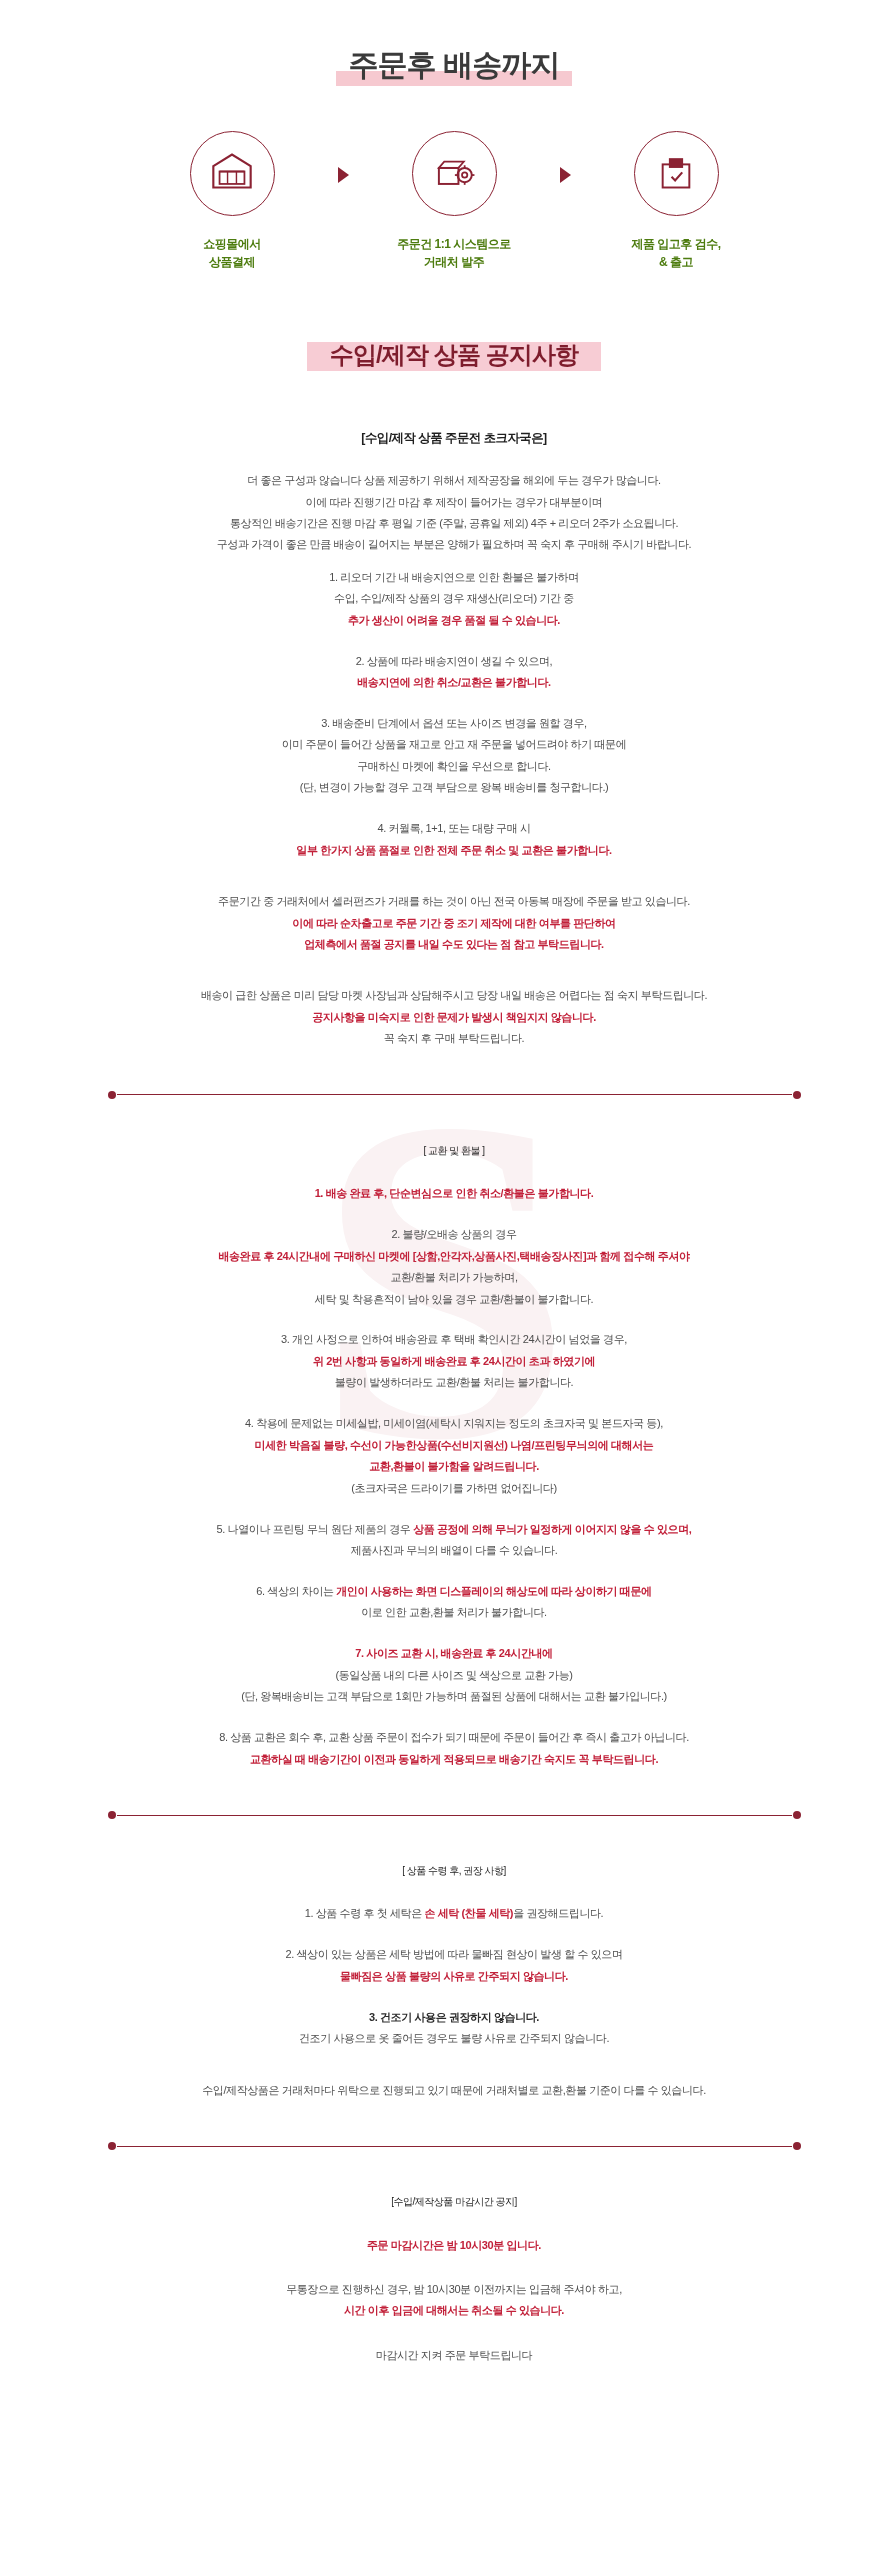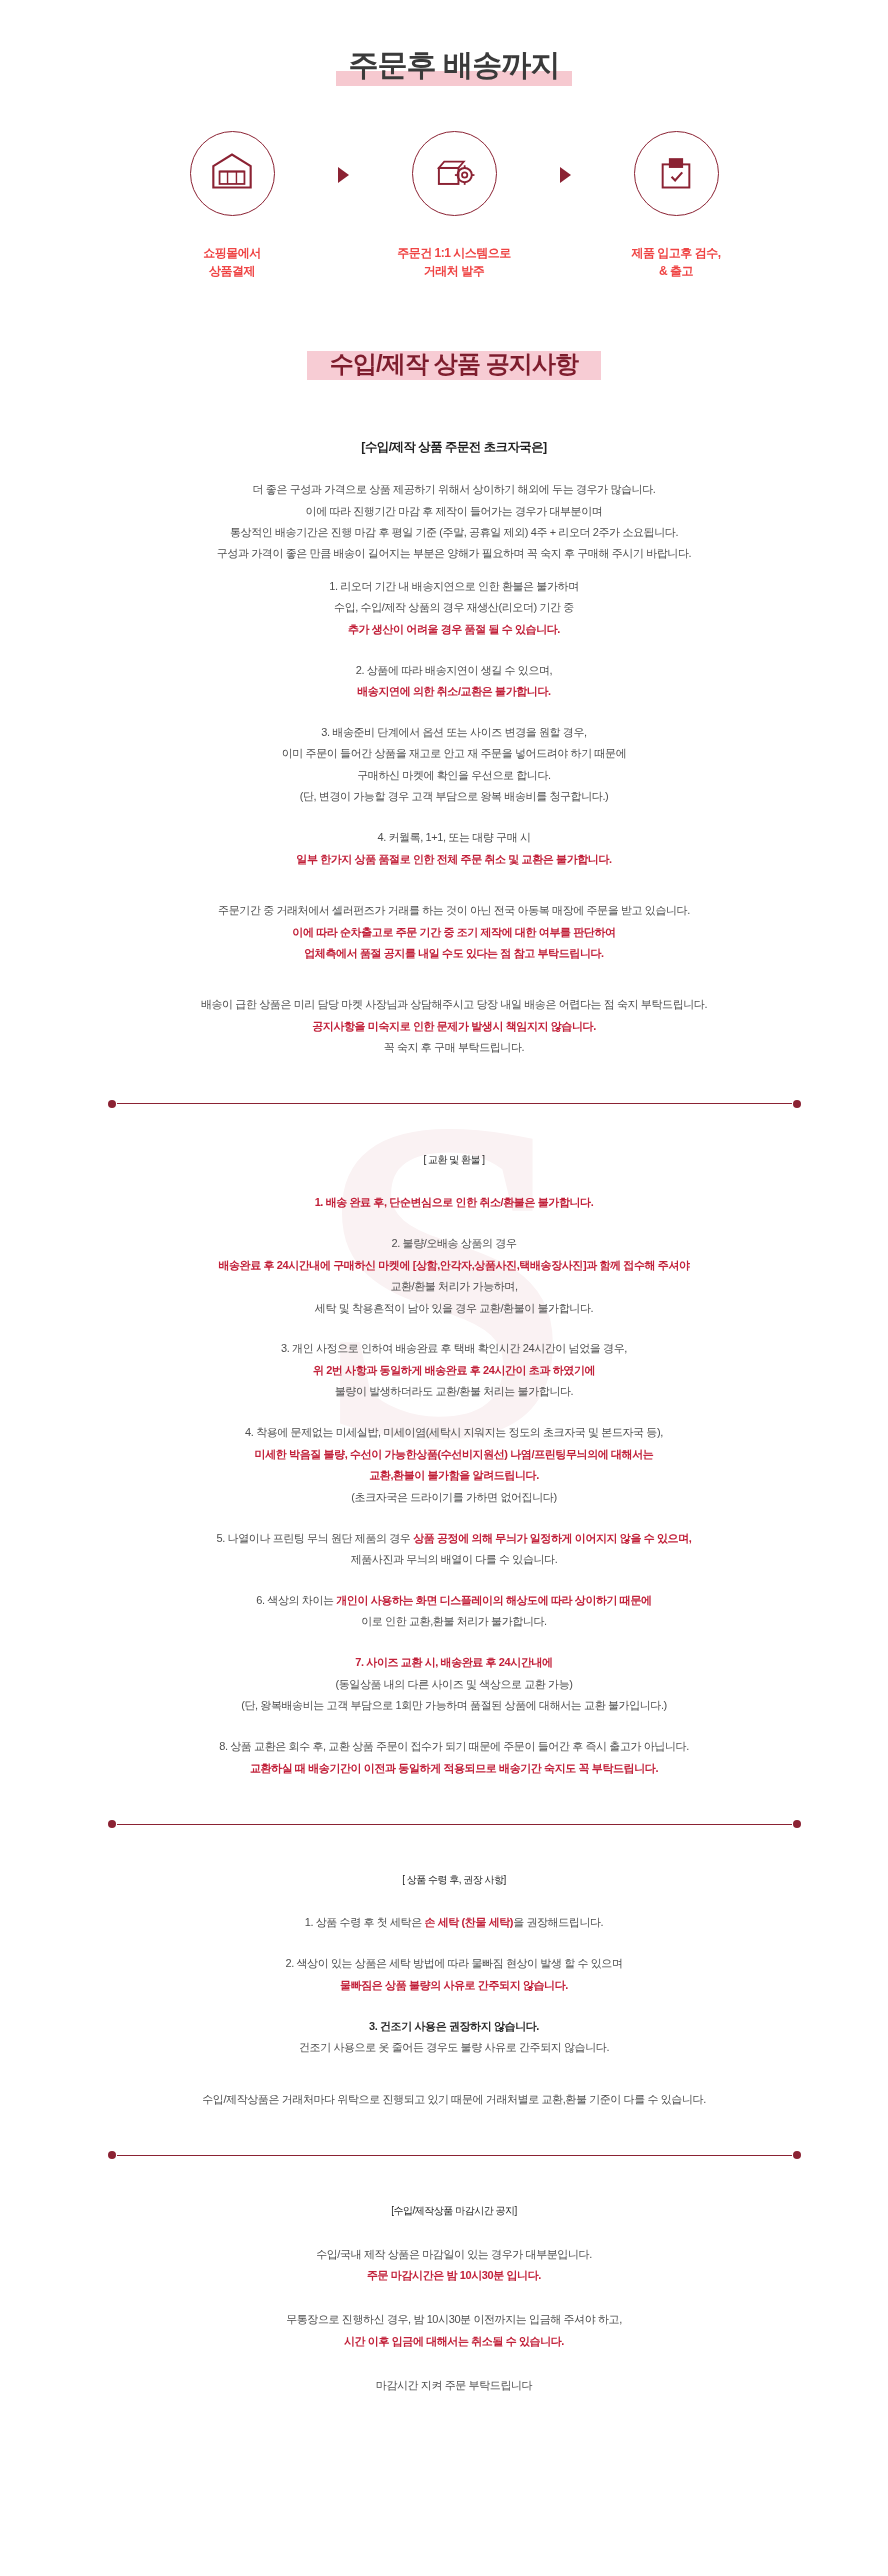--- a/index.html
+++ b/index.html
@@ -77,24 +77,24 @@
     width: 85px; height: 85px;
     border-radius: 50%;
     border: 1.8px solid #8b2233;
     margin: 0 auto;
     display: flex;
     align-items: center;
     justify-content: center;
     background: #fff;
   }
   .step-label {
-    margin-top: 28px;
+    margin-top: 19px;
     font-size: 12px;
     line-height: 1.55;
-    color: #ef4444;
+    color: #4d7c0f;
     font-weight: bold;
     letter-spacing: -0.5px;
   }
   .arrow {
     width: 48px;
     display: flex;
     align-items: center;
     justify-content: center;
     padding-top: 36px;
   }
@@ -272,21 +272,21 @@
         <span class="hl"></span>
         <span>수입/제작 상품 공지사항</span>
       </div>
     </div>
 
     <div class="block mt56">
       <div class="hd">[수입/제작 상품 주문전 초크자국은]</div>
     </div>
 
     <div class="block mt22">
-      <div>더 좋은 구성과 가격으로 상품 제공하기 위해서 상이하기 해외에 두는 경우가 많습니다.</div>
+      <div>더 좋은 구성과 않습니다 상품 제공하기 위해서 제작공장을 해외에 두는 경우가 많습니다.</div>
       <div>이에 따라 진행기간 마감 후 제작이 들어가는 경우가 대부분이며</div>
       <div>통상적인 배송기간은 진행 마감 후 평일 기준 (주말, 공휴일 제외) 4주 + 리오더 2주가 소요됩니다.</div>
       <div>구성과 가격이 좋은 만큼 배송이 길어지는 부분은 양해가 필요하며 꼭 숙지 후 구매해 주시기 바랍니다.</div>
     </div>
 
     <div class="block mt30">
       <div>1. 리오더 기간 내 배송지연으로 인한 환불은 불가하며</div>
       <div>수입, 수입/제작 상품의 경우 재생산(리오더) 기간 중</div>
       <div class="red">추가 생산이 어려울 경우 품절 될 수 있습니다.</div>
     </div>
@@ -415,21 +415,20 @@
       <div class="dot l"></div>
       <div class="line"></div>
       <div class="dot r"></div>
     </div>
 
     <div class="block mt30">
       <div class="hd-lg">[수입/제작상품 마감시간 공지]</div>
     </div>
 
     <div class="block mt26">
-      <div>수입/국내 제작 상품은 마감일이 있는 경우가 대부분입니다.</div>
       <div class="red">주문 마감시간은 밤 10시30분 입니다.</div>
     </div>
 
     <div class="block mt26">
       <div>무통장으로 진행하신 경우, 밤 10시30분 이전까지는 입금해 주셔야 하고,</div>
       <div class="red">시간 이후 입금에 대해서는 취소될 수 있습니다.</div>
     </div>
 
     <div class="block mt26">
       <div>마감시간 지켜 주문 부탁드립니다</div>

